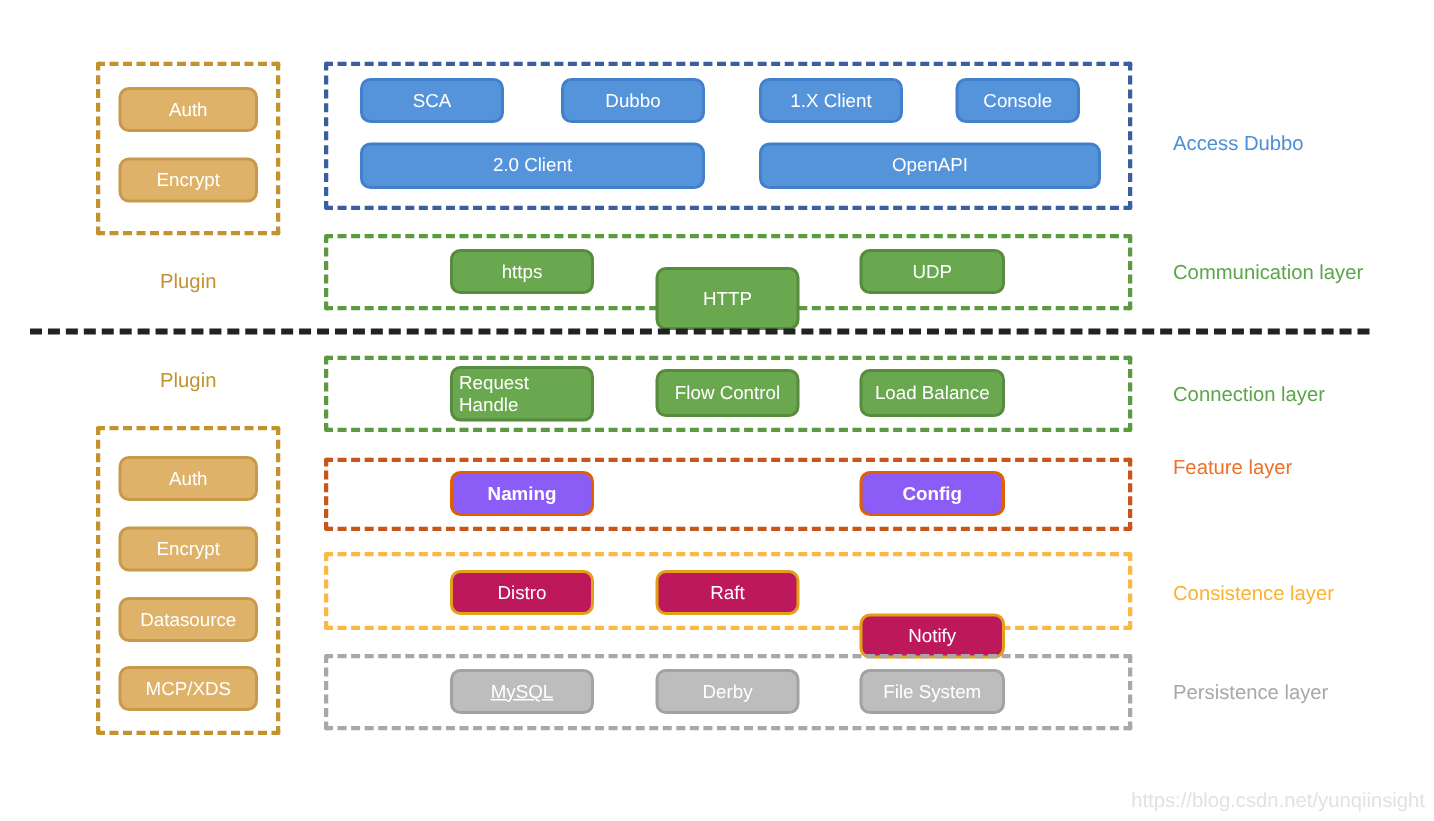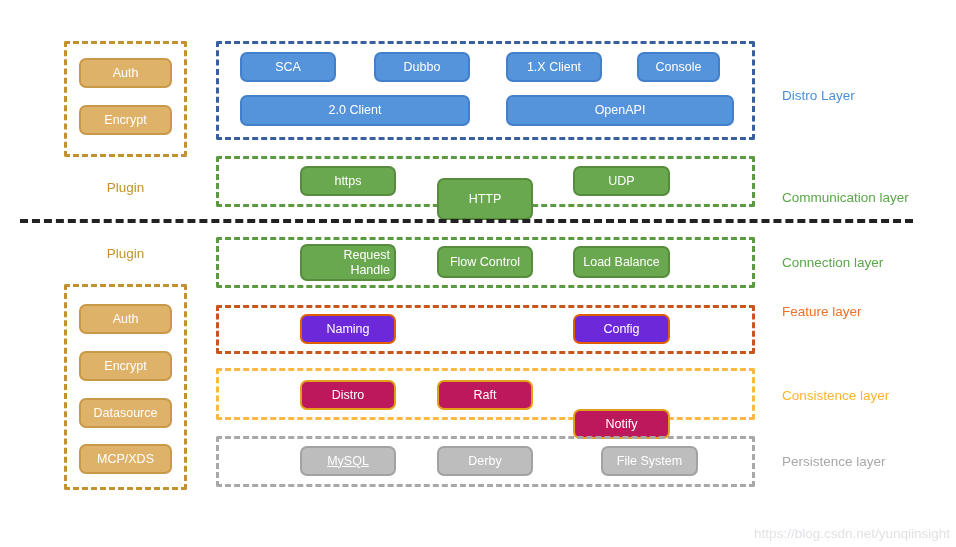--- a/index.html
+++ b/index.html
@@ -16,31 +16,31 @@
   .box-gold   { border-color:#c3922e; }
   .box-blue   { border-color:#3a5f9e; }
   .box-green  { border-color:#5c9a41; }
   .box-orange { border-color:#c8551b; }
   .box-amber  { border-color:#fbb843; }
   .box-gray   { border-color:#a8a8a8; }
 
   .btn {
     position:absolute;
     display:flex; align-items:center; justify-content:center;
-    text-align:right;
+    text-align:left;
     border-radius:7px;
     color:#ffffff;
     font-size:12.5px;
     line-height:1.15;
     padding:4px 4px;
   }
   .btn-gold   { background:#dfb269; border:2px solid #c9994a; }
   .btn-blue   { background:#5593db; border:2px solid #4280cc; }
   .btn-green  { background:#6aa84f; border:2px solid #578c3e; }
-  .btn-orange { background:#6d28d9; border:2px solid #e05f00; }
+  .btn-orange { background:#8b5cf6; border:2px solid #e05f00;font-weight:bold; }
   .btn-amber  { background:#be185d; border:2px solid #e1a017; }
   .btn-grey   { background:#bdbdbd; border:2px solid #a2a2a2; }
 
   .layer-label {
     position:absolute;
     left:782px;
     font-size:13.5px;
     white-space:nowrap;
   }
   .lbl-blue   { color:#4a90d8; }
@@ -86,27 +86,27 @@
   <div class="btn btn-gold" style="left:79px; top:398px; width:93px; height:30px;">Datasource</div>
   <div class="btn btn-gold" style="left:79px; top:444px; width:93px; height:30px;">MCP/XDS</div>
 
   <div class="layerbox box-blue" style="left:216px; top:41px; width:539px; height:99px;"></div>
   <div class="btn btn-blue" style="left:240px; top:52px; width:96px; height:30px;">SCA</div>
   <div class="btn btn-blue" style="left:374px; top:52px; width:96px; height:30px;">Dubbo</div>
   <div class="btn btn-blue" style="left:506px; top:52px; width:96px; height:30px;">1.X Client</div>
   <div class="btn btn-blue" style="left:637px; top:52px; width:83px; height:30px;">Console</div>
   <div class="btn btn-blue" style="left:240px; top:95px; width:230px; height:31px;">2.0 Client</div>
   <div class="btn btn-blue" style="left:506px; top:95px; width:228px; height:31px;">OpenAPI</div>
-  <div class="layer-label lbl-blue" style="top:88px;">Distro Layer</div>
+  <div class="layer-label lbl-blue" style="top:88px;">Access Dubbo</div>
 
   <div class="layerbox box-green" style="left:216px; top:156px; width:539px; height:51px;"></div>
   <div class="btn btn-green" style="left:300px; top:166px; width:96px; height:30px;">https</div>
   <div class="btn btn-green" style="left:437px; top:178px; width:96px; height:42px;">HTTP</div>
   <div class="btn btn-green" style="left:573px; top:166px; width:97px; height:30px;">UDP</div>
-  <div class="layer-label lbl-green" style="top:174px;margin-top:16px;">Communication layer</div>
+  <div class="layer-label lbl-green" style="top:174px;">Communication layer</div>
 
   <div class="divider"></div>
 
   <div class="layerbox box-green" style="left:216px; top:237px; width:539px; height:51px;"></div>
   <div class="btn btn-green" style="left:300px; top:244px; width:96px; height:37px;">Request Handle</div>
   <div class="btn btn-green" style="left:437px; top:246px; width:96px; height:32px;">Flow Control</div>
   <div class="btn btn-green" style="left:573px; top:246px; width:97px; height:32px;">Load Balance</div>
   <div class="layer-label lbl-green" style="top:255px;">Connection layer</div>
 
   <div class="layerbox box-orange" style="left:216px; top:305px; width:539px; height:49px;"></div>
@@ -116,18 +116,18 @@
 
   <div class="layerbox box-amber" style="left:216px; top:368px; width:539px; height:52px;"></div>
   <div class="btn btn-amber" style="left:300px; top:380px; width:96px; height:30px;">Distro</div>
   <div class="btn btn-amber" style="left:437px; top:380px; width:96px; height:30px;">Raft</div>
   <div class="btn btn-amber" style="left:573px; top:380px; width:97px; height:30px;margin-top:29px;">Notify</div>
   <div class="layer-label lbl-amber" style="top:388px;">Consistence layer</div>
 
   <div class="layerbox box-gray" style="left:216px; top:436px; width:539px; height:51px;"></div>
   <div class="btn btn-grey" style="left:300px; top:446px; width:96px; height:30px;text-decoration:underline;">MySQL</div>
   <div class="btn btn-grey" style="left:437px; top:446px; width:96px; height:30px;">Derby</div>
-  <div class="btn btn-grey" style="left:573px; top:446px; width:97px; height:30px;margin-left:28px;">File System</div>
+  <div class="btn btn-grey" style="left:573px; top:446px; width:97px; height:30px;">File System</div>
   <div class="layer-label lbl-gray" style="top:454px;">Persistence layer</div>
 
   <div class="watermark">https://blog.csdn.net/yunqiinsight</div>
 
 </div>
 
 </body></html>

